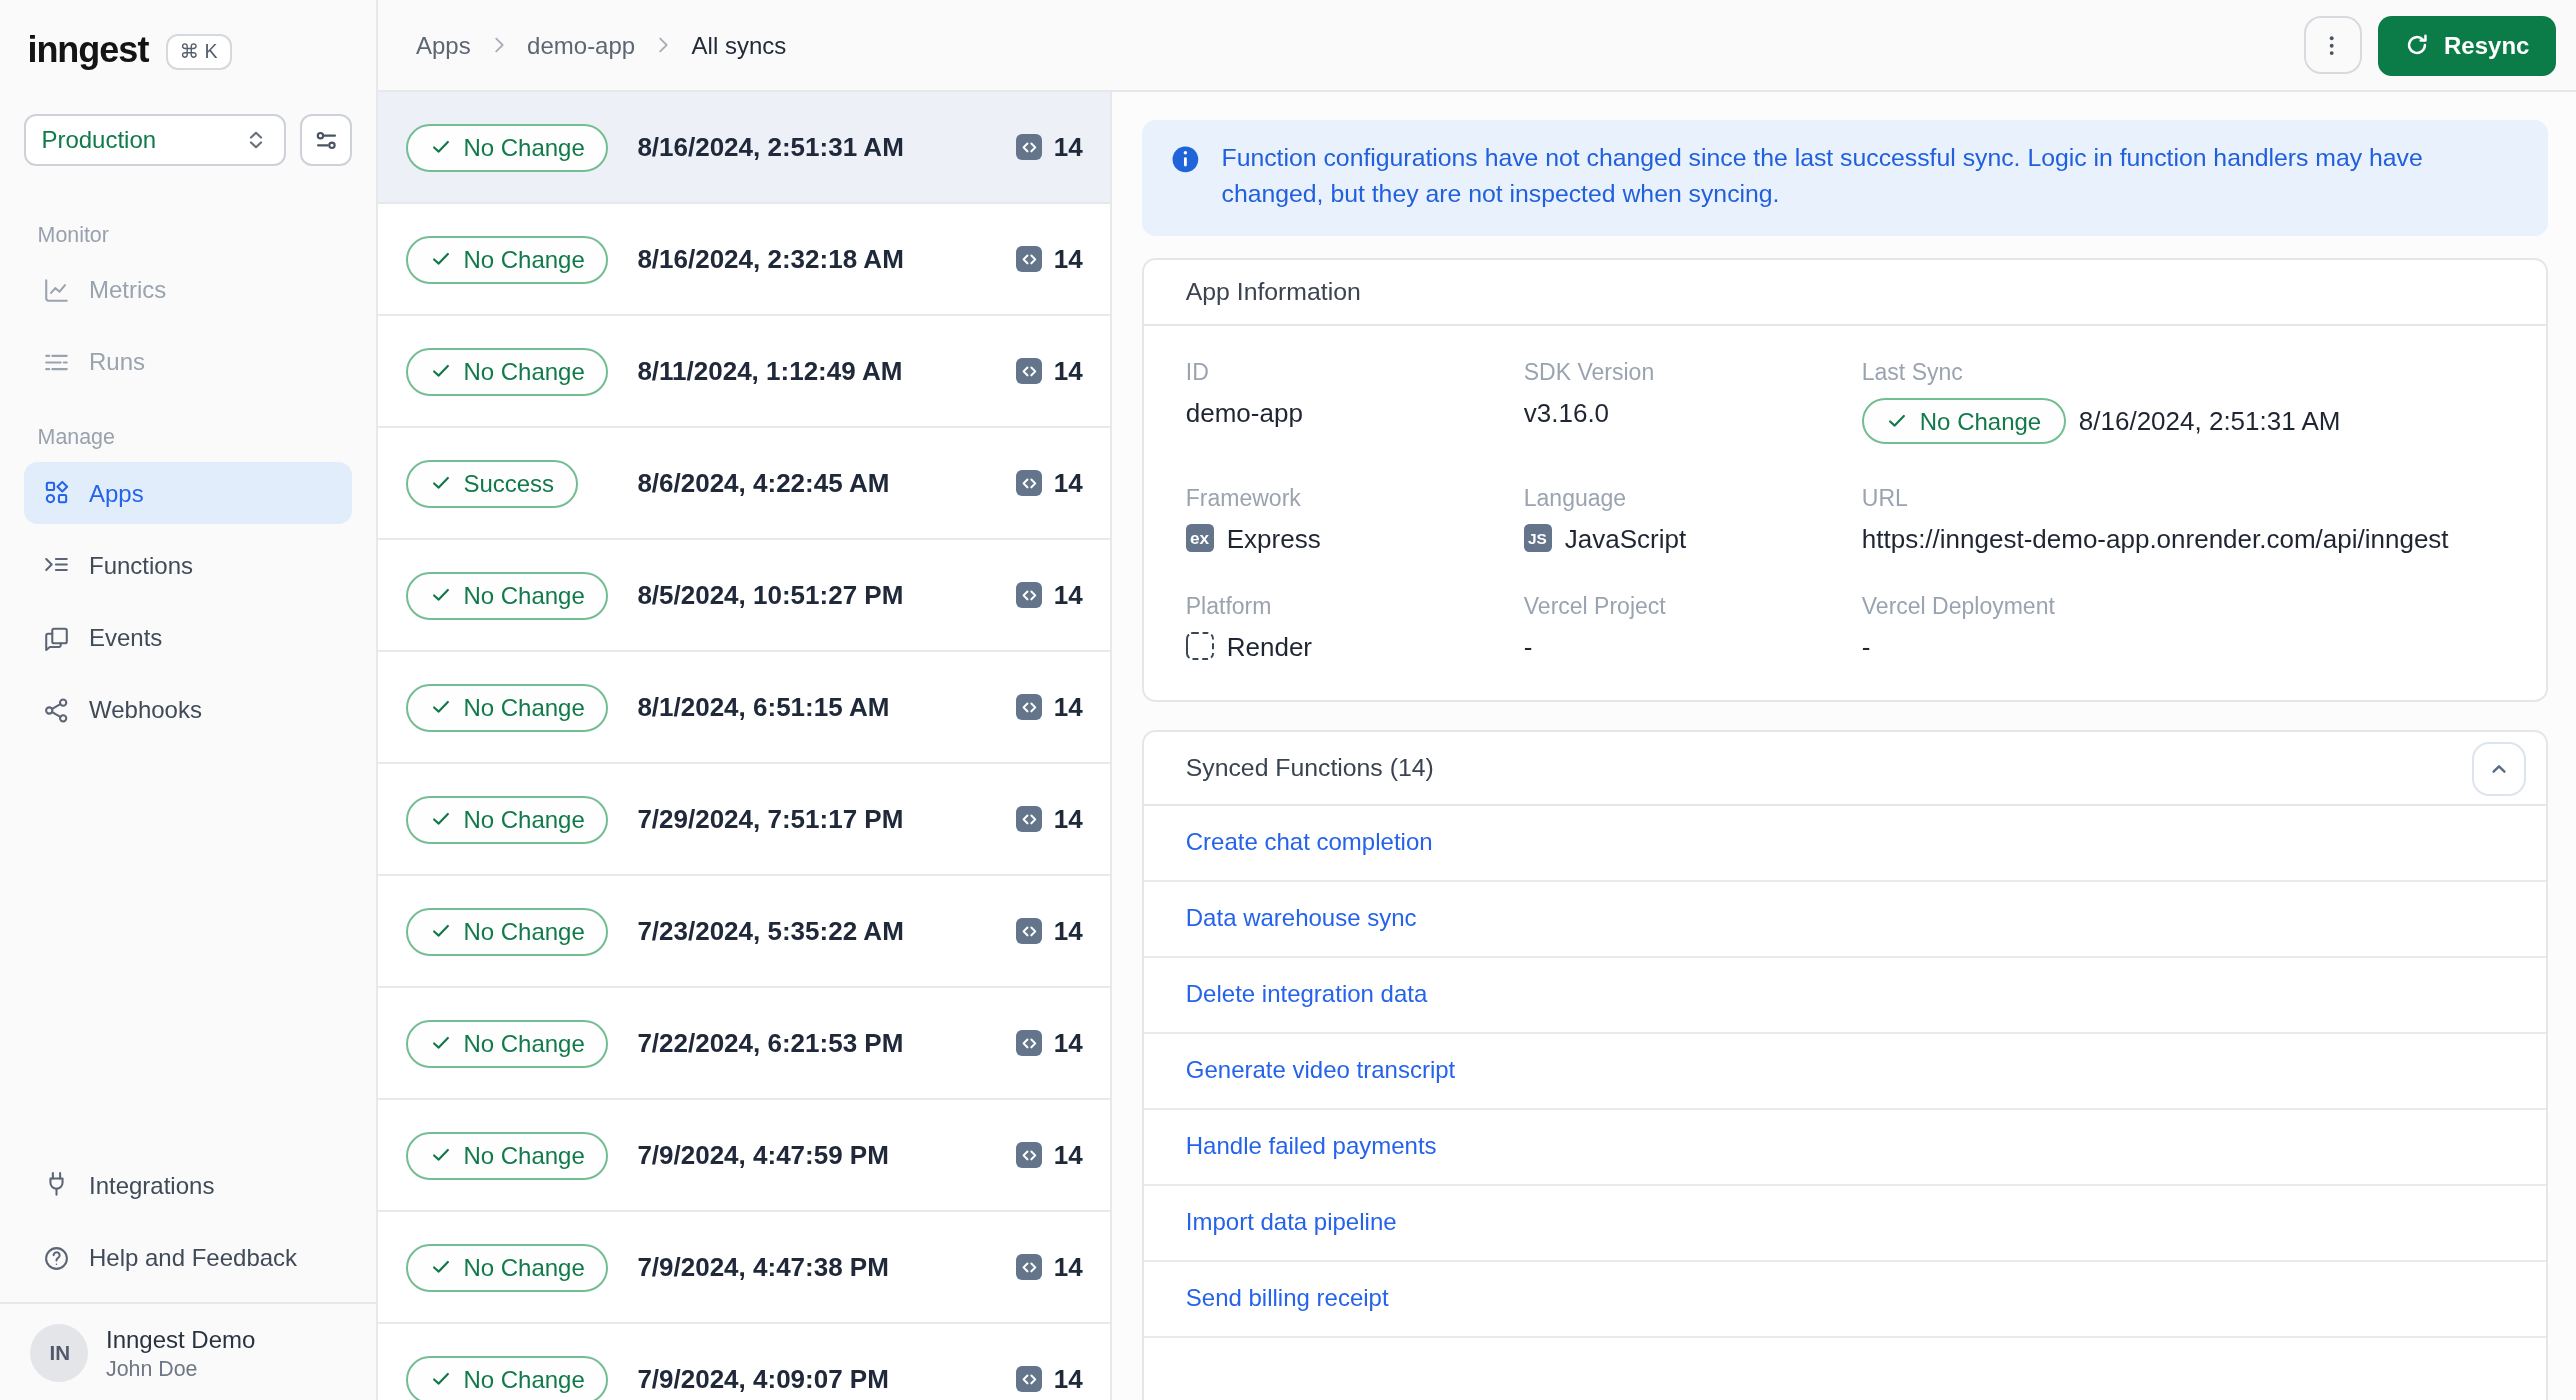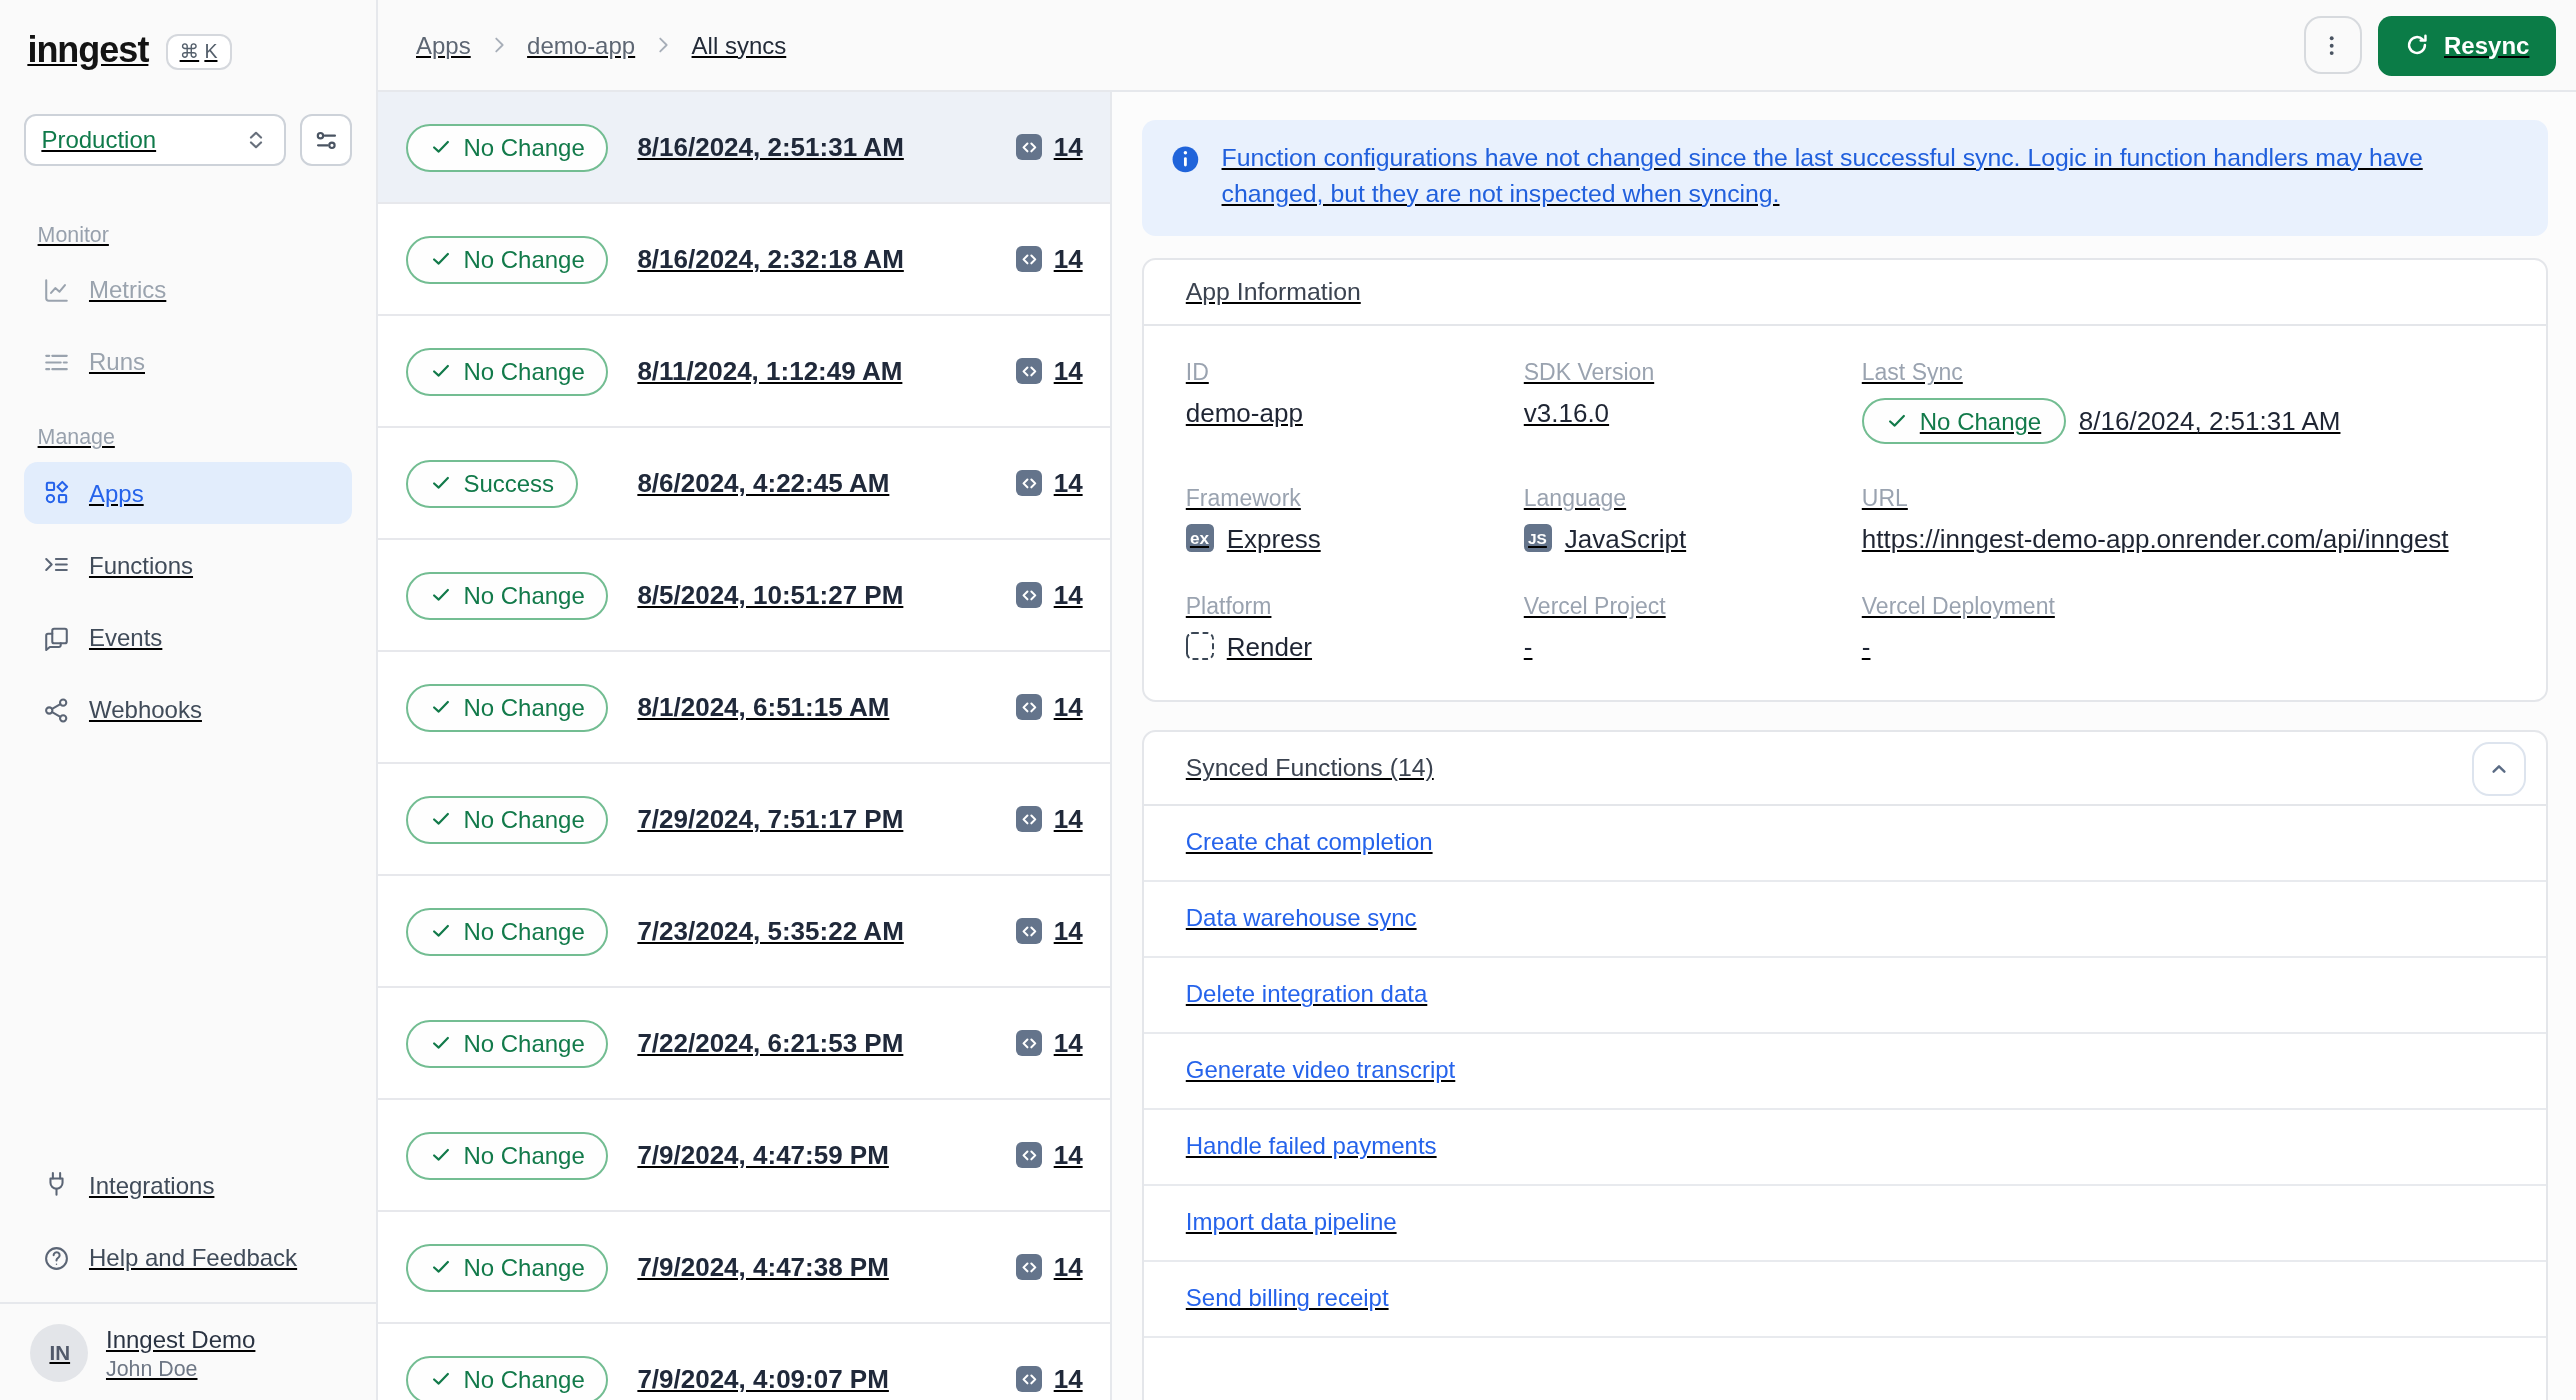--- a/index.html
+++ b/index.html
@@ -1,17 +1,17 @@
 <!DOCTYPE html>
 <html style="font-size:13.7px"><head>
 <meta charset="utf-8">
 <style>
   * { box-sizing: border-box; margin: 0; padding: 0; }
   html, body { margin: 0; padding: 0; background: #fff; }
-  #stage { width: 2576px; height: 1401px; overflow: hidden; position: relative; text-decoration: underline; }
+  #stage { width: 2576px; height: 1401px; overflow: hidden; position: relative; }
   #app {
     width: 1288px; height: 700px;
     transform: scale(2); transform-origin: 0 0;
     display: flex;
     font-family: "Liberation Sans", "DejaVu Sans", sans-serif;
     color: #20293a; background: #fcfcfc;
   }
   svg { display: block; }
 
   

